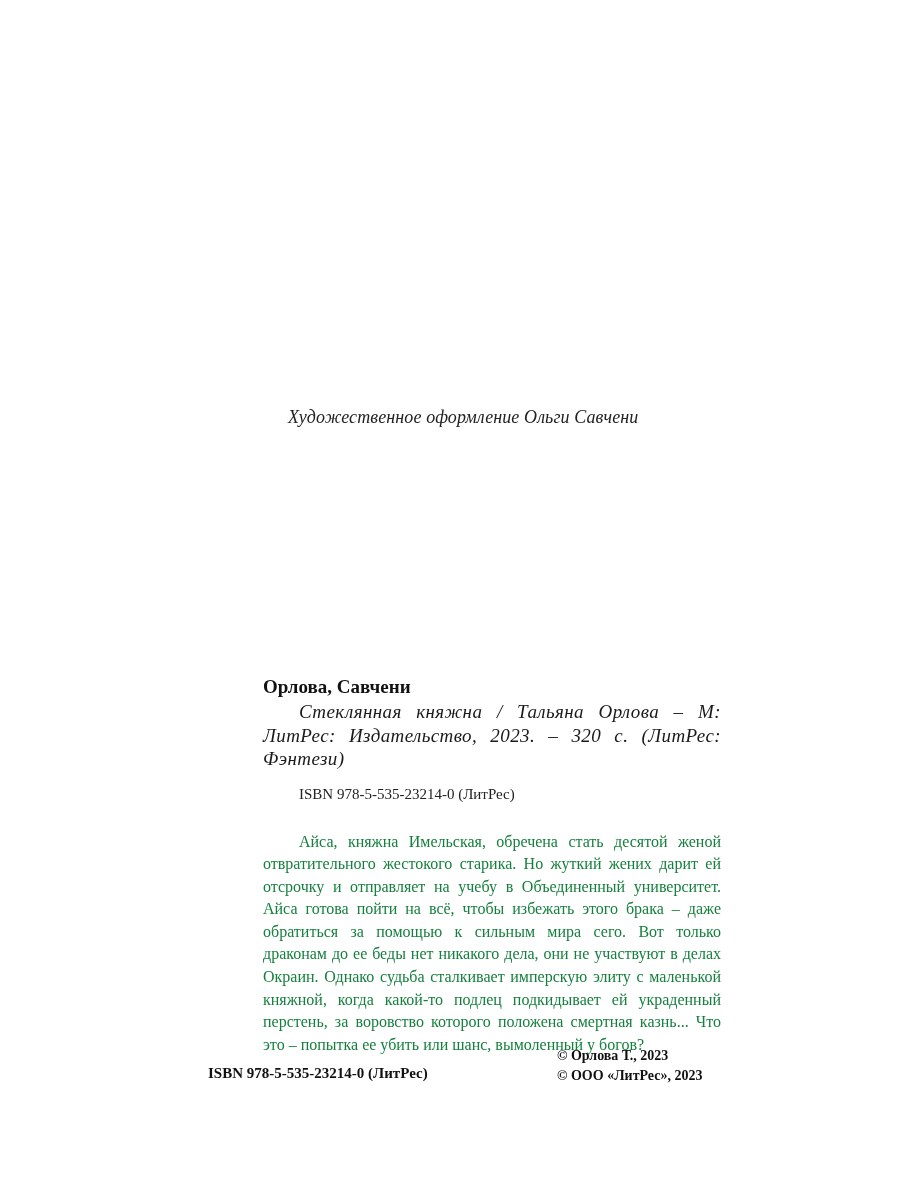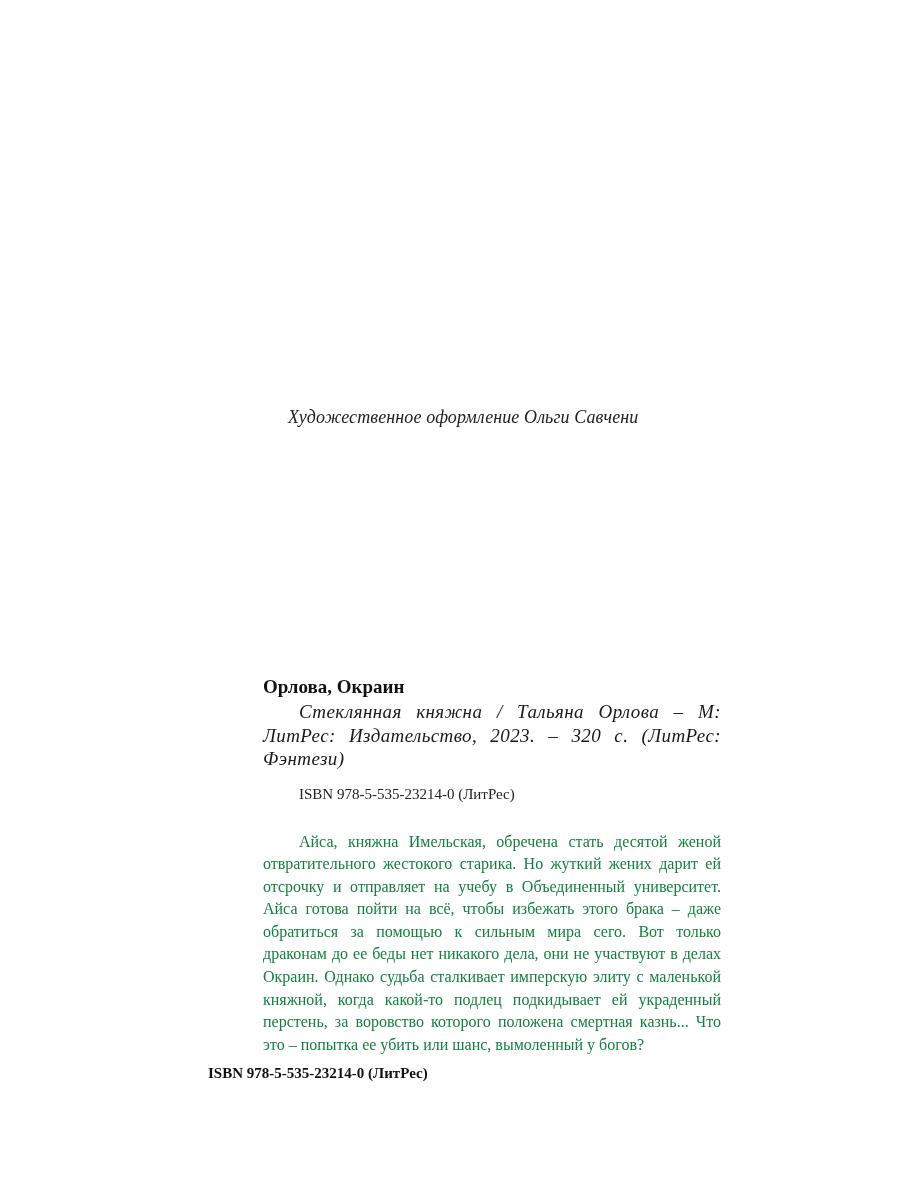--- a/index.html
+++ b/index.html
@@ -92,22 +92,26 @@
     .copyright div { margin: 0; }
   </style>
 </head>
 <body>
 
 <div class="page">
 
   <div class="design-credit">Художественное оформление Ольги Савчени</div>
 
   <div class="biblio">
-    <p class="author">Орлова, Окраин</p>
+    <p class="author">Орлова, Савчени</p>
     <p class="citation">Стеклянная княжна / Тальяна Орлова – М: ЛитРес: Издательство, 2023. – 320 с. (ЛитРес: Фэнтези)</p>
     <p class="isbn-line">ISBN 978-5-535-23214-0 (ЛитРес)</p>
     <p class="annotation">Айса, княжна Имельская, обречена стать десятой женой отвратительного жестокого старика. Но жуткий жених дарит ей отсрочку и отправляет на учебу в Объединенный уни­верситет. Айса готова пойти на всё, чтобы избежать этого брака – даже обратиться за помощью к сильным мира сего. Вот только драконам до ее беды нет никакого дела, они не участвуют в делах Окраин. Однако судьба сталкивает импер­скую элиту с маленькой княжной, когда какой-то подлец под­кидывает ей украденный перстень, за воровство которого положена смертная казнь... Что это – попытка ее убить или шанс, вымоленный у богов?</p>
   </div>
 
   <div class="footer-isbn">ISBN 978-5-535-23214-0 (ЛитРес)</div>
 
+  <div class="copyright">
+    <div>© Орлова Т., 2023</div>
+    <div>© ООО «ЛитРес», 2023</div>
+  </div>
 
 </div>
 
 </body></html>

